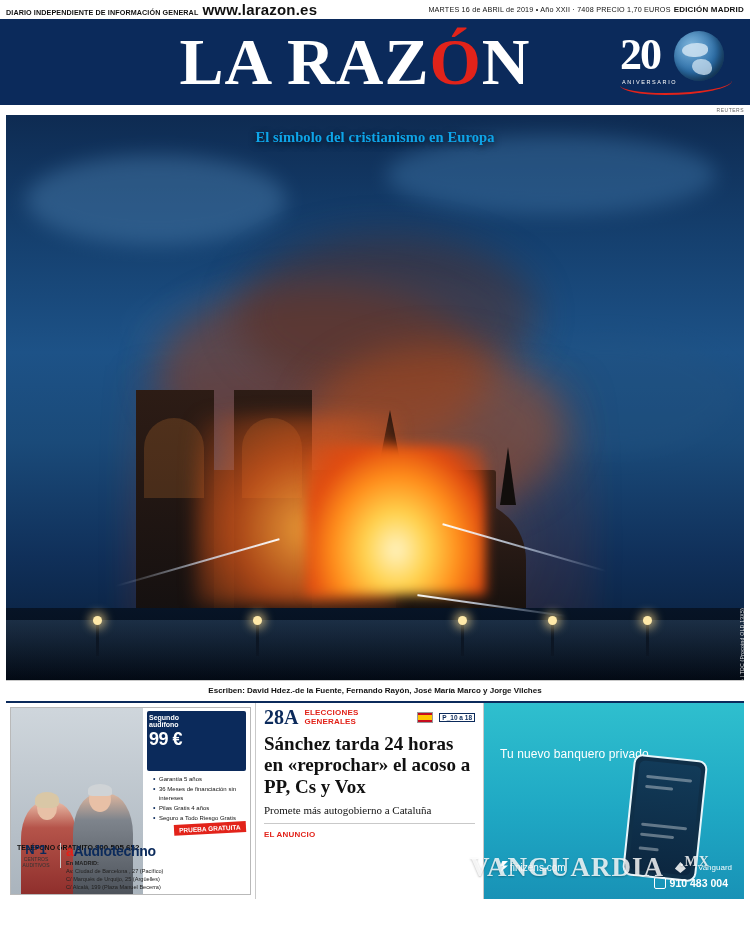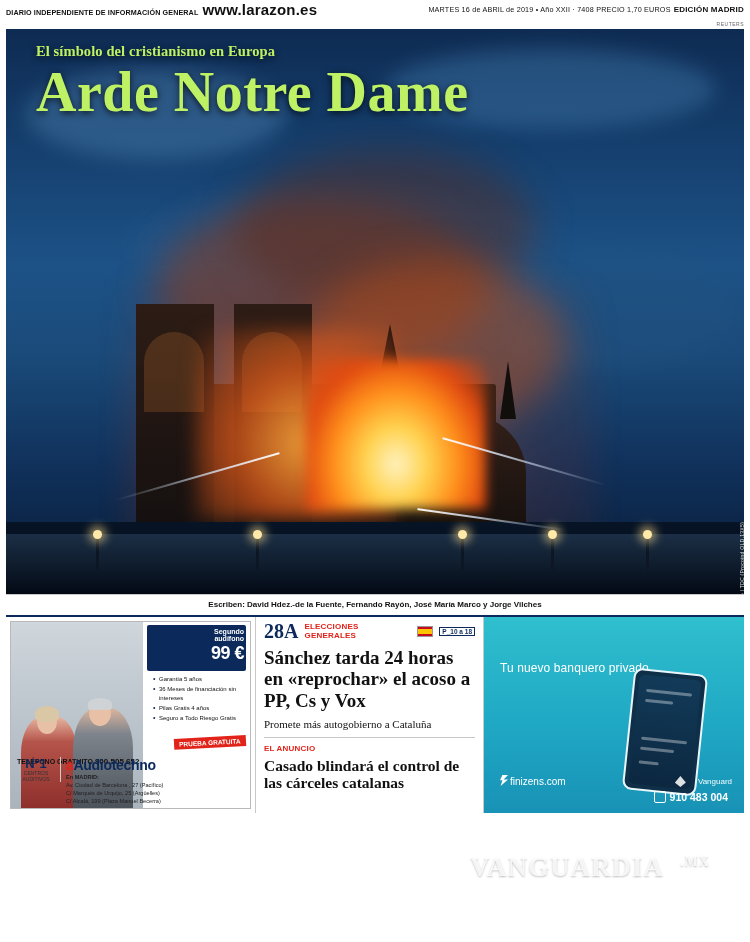--- a/index.html
+++ b/index.html
@@ -280,21 +280,22 @@
     position: absolute;
     height: 2px;
     background: linear-gradient(90deg, rgba(255,255,255,.0) 0%, rgba(220,235,255,.75) 60%, rgba(255,255,255,.95) 100%);
     filter: blur(.6px);
     transform-origin: left center;
   }
 
   .hero-text {
     position: absolute;
     left: 0; right: 0; top: 14px;
-    color: #bef264;
+    text-align: center;
+    color: #0ea5e9;
     text-shadow: 0 2px 7px rgba(0,0,0,.75);
     padding: 0 30px;
     box-sizing: border-box;
   }
   .kicker {
     font-family: "Liberation Serif", serif;
     font-size: 14.5px;
     font-weight: 700;
     margin: 0 0 2px;
     letter-spacing: .1px;
@@ -419,22 +420,22 @@
     background: #cfd3d6; border-radius: 50% 50% 20% 20%;
   }
   .ad-right {
     flex: 1;
     padding: 3px 4px;
     position: relative;
   }
   .ad-offer {
     background: #0b2a5b;
     color: #fff;
-    text-align: right;
-    padding: 3px 2px 8px;
+    text-align: left;
+    padding: 3px 2px 22px;
     border-radius: 2px;
     line-height: 1.05;
   }
   .ad-offer .l1 { font-size: 7px; font-weight: 700; }
   .ad-offer .l2 { font-size: 7px; font-weight: 700; margin-bottom: 1px;}
   .ad-offer .price { font-size: 18px; font-weight: 700; letter-spacing: -.5px;}
   .ad-bullets {
     margin: 4px 0 0 0;
     padding: 0 0 0 6px;
     list-style: none;
@@ -677,20 +678,29 @@
     <div class="topstrip-left">
       <span class="lead">DIARIO INDEPENDIENTE DE INFORMACIÓN GENERAL</span>
       <span class="url">www.larazon.es</span>
     </div>
     <div class="topstrip-right">
       <span>MARTES 16 de ABRIL de 2019 • Año XXII · 7408 PRECIO 1,70 EUROS</span>
       <span class="edition">EDICIÓN MADRID</span>
     </div>
   </div>
 
+  <div class="masthead">
+    <h1 class="masthead-title"><span>LA RAZ</span><span class="accent">Ó</span><span>N</span></h1>
+    <div class="anniversary">
+      <div class="anniv-num">20</div>
+      <div class="anniv-globe"></div>
+      <div class="anniv-swoosh"></div>
+      <div class="anniv-label">ANIVERSARIO</div>
+    </div>
+  </div>
 
   <div class="credit-bar">
     <span>REUTERS</span>
   </div>
 
   <div class="hero">
     <div class="sky"></div>
     <div class="cloud c1"></div>
     <div class="cloud c2"></div>
     <div class="cloud c3"></div>
@@ -718,21 +728,20 @@
     <div class="lamp" style="left:250px;"></div>
     <div class="lamp" style="left:455px;"></div>
     <div class="lamp" style="left:545px;"></div>
     <div class="lamp" style="left:640px;"></div>
     <div class="jet" style="left:110px; top:470px; width:170px; transform: rotate(-16deg);"></div>
     <div class="jet" style="left:600px; top:455px; width:170px; transform: rotate(196deg);"></div>
     <div class="jet" style="left:560px; top:500px; width:150px; transform: rotate(188deg);"></div>
 
     <div class="hero-text">
       <p class="kicker">El símbolo del cristianismo en Europa</p>
-      <h2 class="headline">Arde Notre Dame</h2>
     </div>
 
     <div class="vert-credit">Vertical.png no/ La Tribuna de Toledo | TDC (Procoind OLD.13X5)</div>
   </div>
 
   <div class="byline">Escriben: David Hdez.-de la Fuente, Fernando Rayón, José María Marco y Jorge Vilches</div>
 
   <div class="bottom">
 
     <div class="col-ad-left">
@@ -784,21 +793,20 @@
     <div class="col-mid">
       <div class="sec-head">
         <span class="sec-28a">28A</span>
         <span class="sec-label">ELECCIONES GENERALES</span>
         <span class="flag"></span>
         <span class="pref">P_10 a 18</span>
       </div>
       <h3 class="mid-headline">Sánchez tarda 24 horas en «reprochar» el acoso a PP, Cs y Vox</h3>
       <p class="mid-sub">Promete más autogobierno a Cataluña</p>
       <div class="mid-kicker2">EL ANUNCIO</div>
-      <h3 class="mid-headline2">Casado blindará el control de las cárceles catalanas</h3>
     </div>
 
     <div class="col-ad-right">
       <div class="fz-tag">Tu nuevo banquero privado</div>
       <div class="fz-phone-mock">
         <div class="screen">
           <div class="bar" style="top:14px;"></div>
           <div class="bar" style="top:24px; right:26px;"></div>
           <div class="bar" style="top:62px;"></div>
           <div class="bar" style="top:72px; right:20px;"></div>

